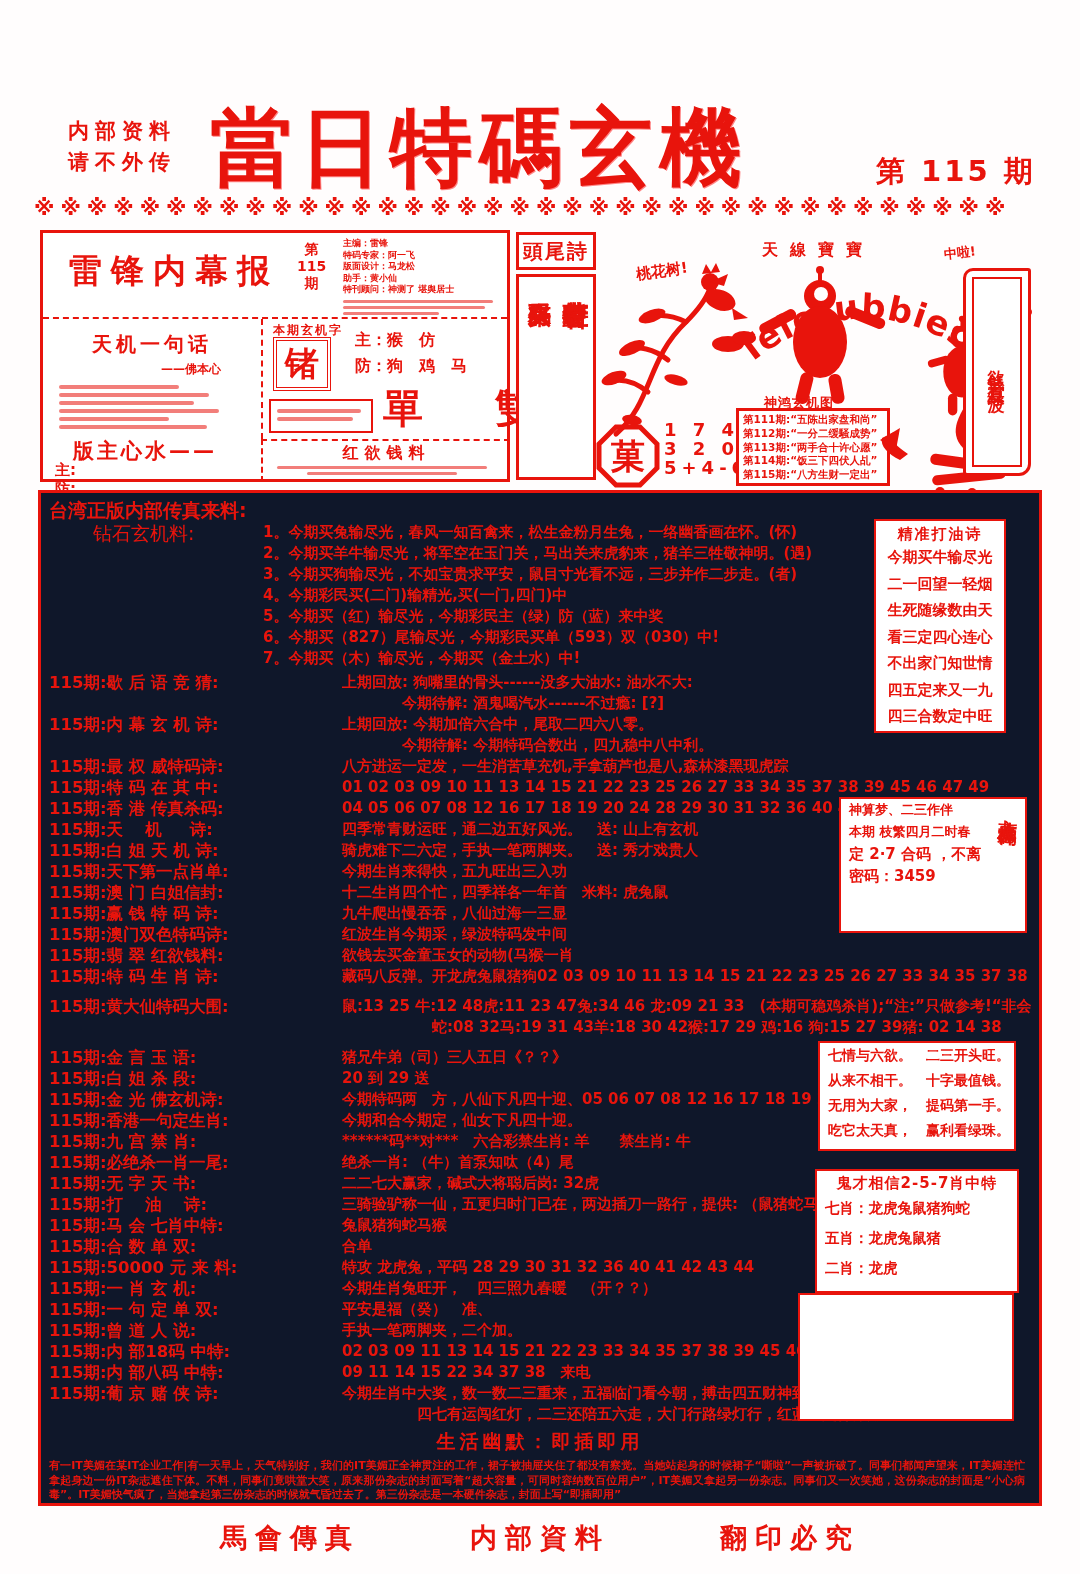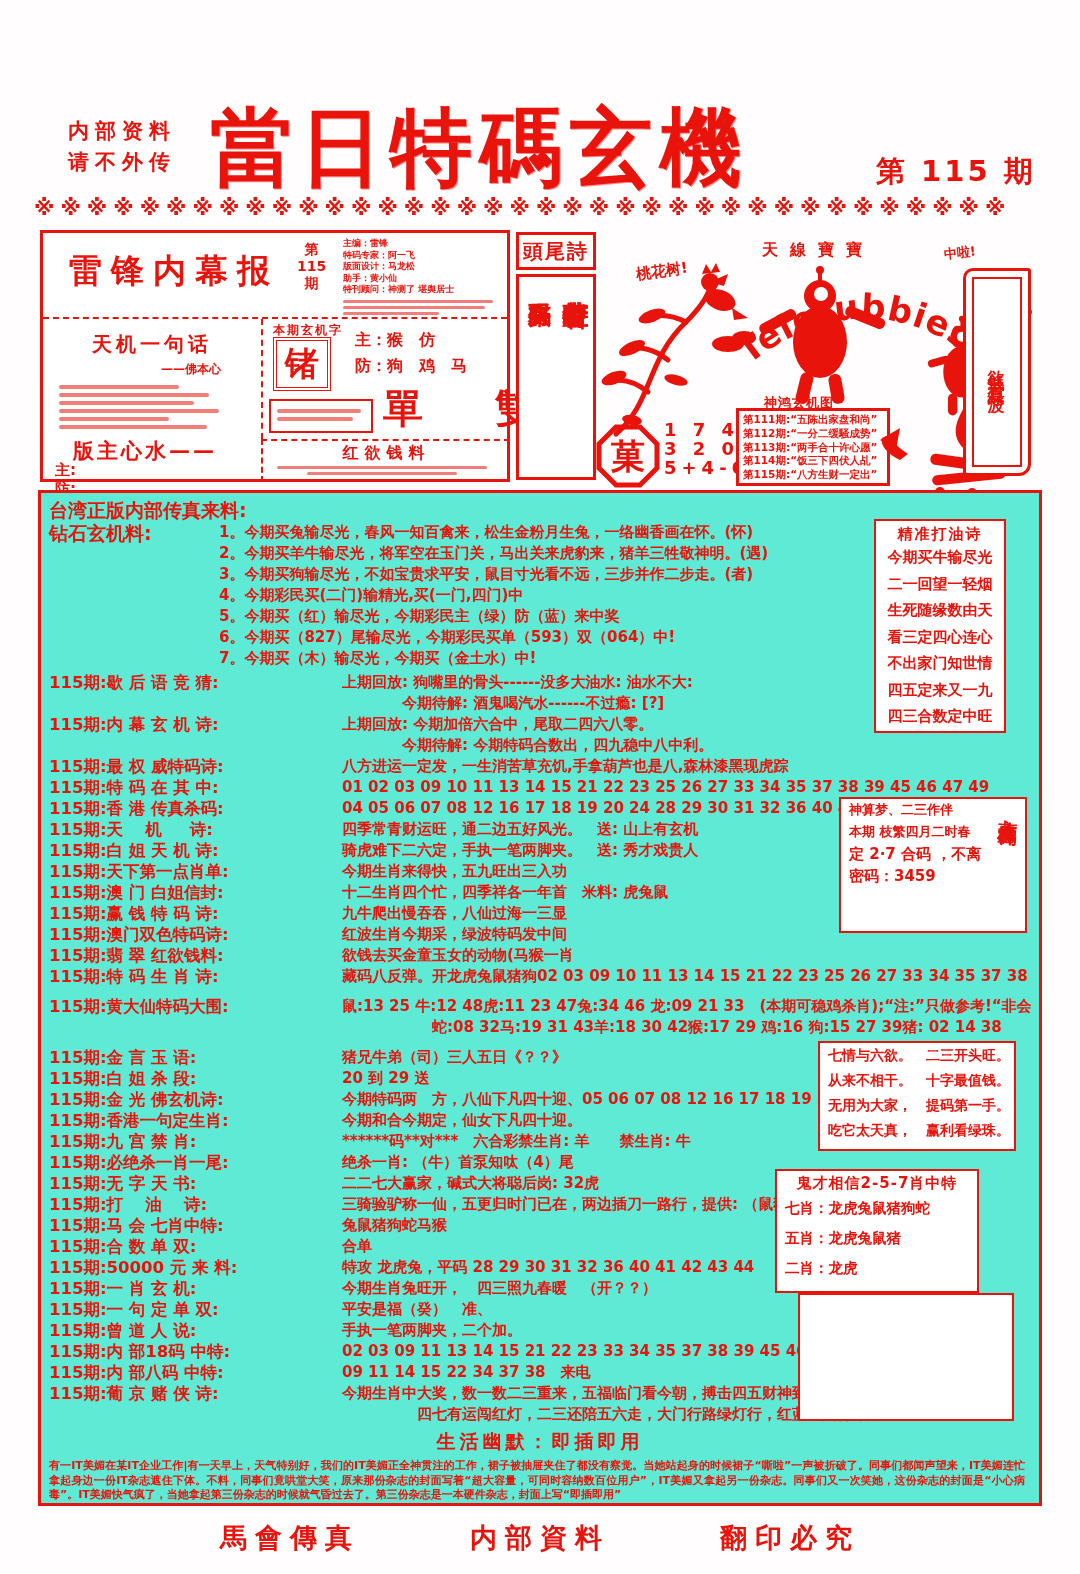--- a/index.html
+++ b/index.html
@@ -58,43 +58,43 @@
   .zhongla{left:944px;top:244px;font-size:13px;font-weight:900;transform:rotate(-6deg);}
   .green-stamp{left:963px;top:268px;width:68px;height:208px;border:3px solid var(--r);border-radius:10px 3px 12px 4px;background:#fff;}
   .green-stamp-inner{position:absolute;left:6px;top:6px;right:6px;bottom:6px;border:2px solid var(--r);display:flex;align-items:center;justify-content:center;}
   .green-stamp-text{writing-mode:vertical-rl;text-orientation:upright;font-size:17px;font-weight:900;letter-spacing:5px;}
   .stamp-wrap{left:596px;top:424px;width:64px;height:64px;}
   .stamp-nums{left:664px;top:420px;font-size:18px;font-weight:bold;line-height:19px;white-space:pre-line;letter-spacing:5px;}
   .history-title{left:764px;top:394px;font-size:13px;font-weight:900;letter-spacing:1px;}
   .history-box{left:736px;top:408px;width:154px;height:78px;border:3px solid var(--r);background:#fff;padding:2px 4px;}
   .history-row{font-size:10.5px;line-height:13.8px;font-weight:bold;white-space:nowrap;}
   
-  .body-box{left:38px;top:490px;width:1004px;height:1016px;border:3px solid var(--r);background:#5eead4;padding:5px 8px;overflow:hidden;}
+  .body-box{left:38px;top:490px;width:1004px;height:1016px;border:3px solid var(--r);background:#0f172a;padding:5px 8px;overflow:hidden;}
   .src-line{font-size:19px;font-weight:900;line-height:24px;}
   .diamond{display:flex;}
-  .diamond-label{flex:0 0 170px;font-size:19px;font-weight:700;line-height:22px;}
+  .diamond-label{flex:0 0 170px;font-size:19px;font-weight:400;line-height:22px;margin-left:44px;}
   .diamond-list{font-size:15px;line-height:21px;font-weight:bold;white-space:nowrap;}
   .rows{margin-top:3px;}
   .row{display:flex;white-space:nowrap;overflow:hidden;min-height:9px;line-height:21px;}
   .row-label{flex:0 0 293px;font-size:16.5px;font-weight:900;}
   .row-text{font-size:15px;font-weight:bold;white-space:pre;}
   .humor-title{text-align:center;font-size:19px;font-weight:900;letter-spacing:4px;margin-top:4px;}
   .humor-par{font-size:11px;line-height:14.5px;font-weight:bold;text-align:justify;margin-top:4px;padding-right:6px;}
   
   .sidebox{position:absolute;background:#fff;border:2px solid var(--r);z-index:5;}
   .dayou{left:833px;top:26px;width:132px;height:214px;text-align:center;}
   .dayou-title{font-size:15px;font-weight:900;letter-spacing:2px;margin-top:4px;}
   .dayou-line{font-size:15px;font-weight:bold;line-height:26.5px;white-space:nowrap;}
   .shensuan{left:798px;top:304px;width:188px;height:136px;}
   .ss-line{font-size:13px;font-weight:900;line-height:22px;margin-left:8px;white-space:nowrap;}
   .ss-line.big{font-size:15px;}
   .ss-art{position:absolute;right:2px;top:5px;writing-mode:vertical-rl;font-size:19px;font-weight:900;transform:rotate(4deg);letter-spacing:2px;}
   .qiqing{left:777px;top:548px;width:198px;height:110px;}
   .qq-line{font-size:14px;font-weight:bold;line-height:25px;margin-left:8px;white-space:nowrap;}
-  .guicai{left:734px;top:676px;width:204px;height:124px;}
+  .guicai{left:774px;top:676px;width:204px;height:124px;}
   .gc-title{font-size:15px;font-weight:900;text-align:center;margin-top:3px;letter-spacing:1px;}
   .gc-line{font-size:14.5px;font-weight:900;line-height:30px;margin-left:8px;white-space:nowrap;}
   .emptybox{left:757px;top:800px;width:216px;height:128px;}
   
   .footer{left:0;top:1520px;width:1080px;display:flex;justify-content:center;gap:110px;}
   .footer span{font-size:27px;font-weight:900;letter-spacing:8px;font-family:"DejaVu Serif",serif;}
   svg{display:block;}
 </style>
 </head>
 <body>
@@ -280,21 +280,21 @@
     <div class="src-line">台湾正版内部传真来料:</div>
     <div class="diamond">
       <div class="diamond-label">钻石玄机料:</div>
       <div class="diamond-list">
 
       <div>1。今期买兔输尽光，春风一知百禽来，松生金粉月生兔，一络幽香画在怀。(怀)</div>
           <div>2。今期买羊牛输尽光，将军空在玉门关，马出关来虎豹来，猪羊三牲敬神明。(遇)</div>
           <div>3。今期买狗输尽光，不如宝贵求平安，鼠目寸光看不远，三步并作二步走。(者)</div>
           <div>4。今期彩民买(二门)输精光,买(一门,四门)中</div>
           <div>5。今期买（红）输尽光，今期彩民主（绿）防（蓝）来中奖</div>
-          <div>6。今期买（827）尾输尽光，今期彩民买单（593）双（064）中!</div>
+          <div>6。今期买（827）尾输尽光，今期彩民买单（593）双（030）中!</div>
           <div>7。今期买（木）输尽光，今期买（金土水）中!</div>
         </div>
     </div>
     <div class="rows">
 
         <div class="row">
           <span class="row-label">115期:歇 后 语 竞 猜:</span>
           <span class="row-text">上期回放: 狗嘴里的骨头------没多大油水: 油水不大:</span>
         </div>
 

